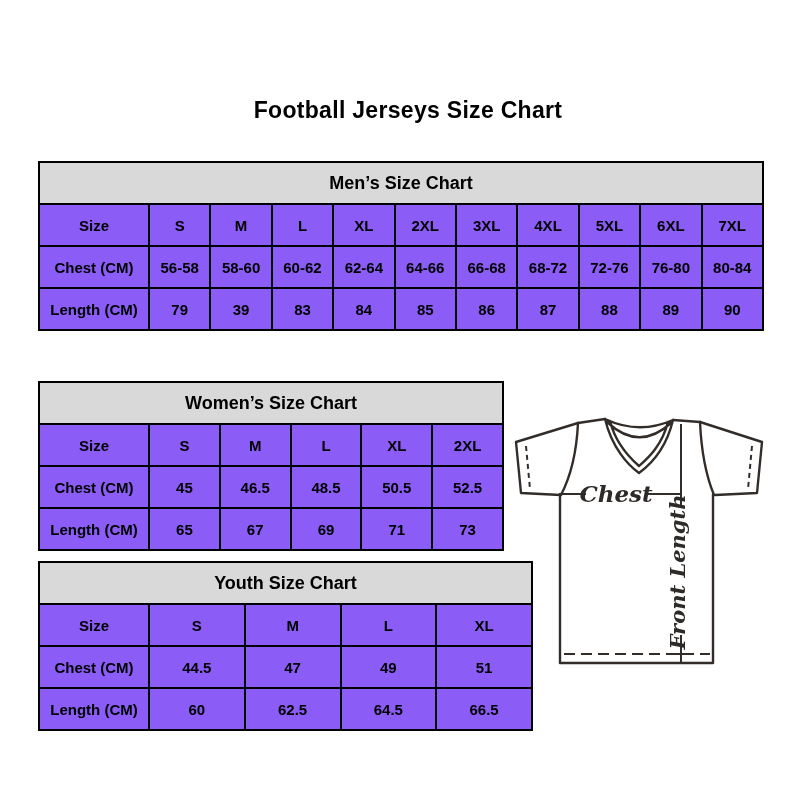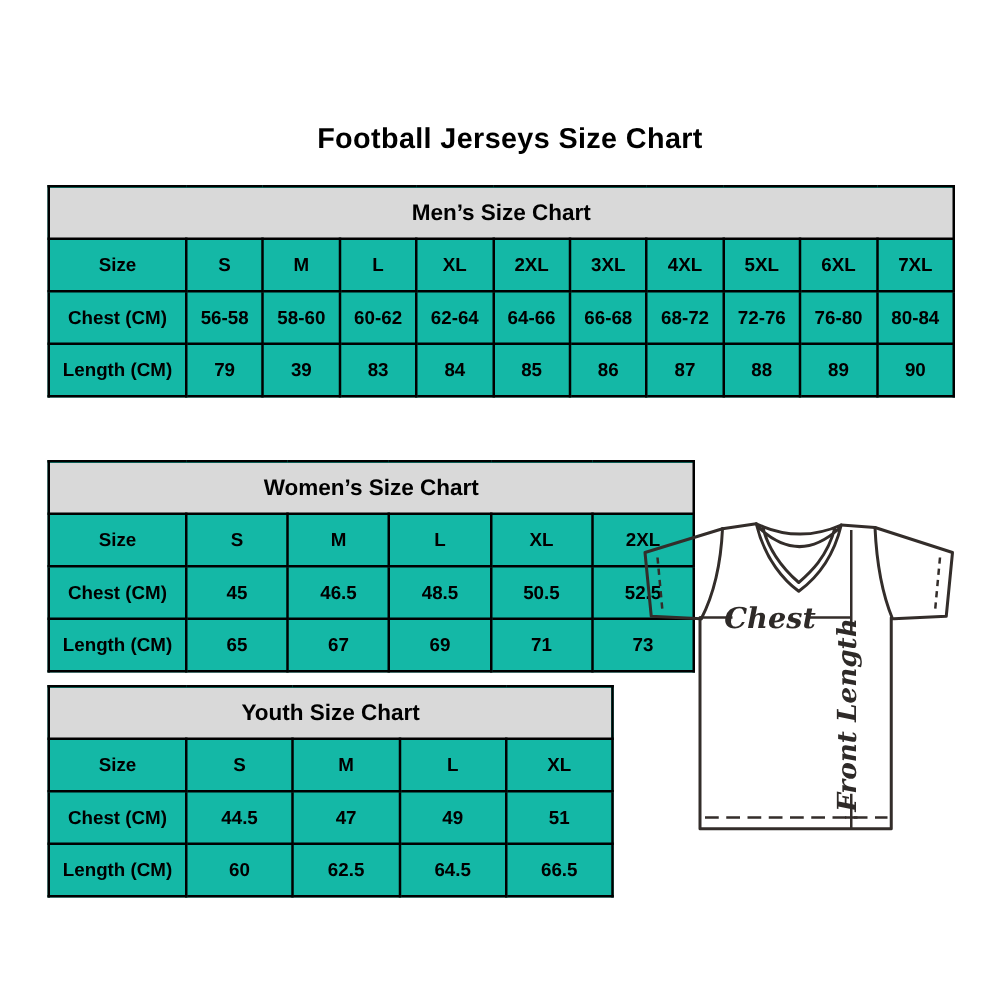--- a/index.html
+++ b/index.html
@@ -6,32 +6,33 @@
   .page {
     position:relative; width:800px; height:800px; background:#ffffff;
     font-family:"Liberation Sans", sans-serif; color:#000; overflow:hidden;
   }
   .page-title {
     position:absolute; top:97px; left:16px; width:784px;
     text-align:center; font-size:23px; font-weight:bold; letter-spacing:0.3px;
   }
   table.size-table {
     position:absolute; border-collapse:collapse; table-layout:fixed;
-    background:#14b8a6;
+    background:#8b5cf6;
+    margin-top:13px;
   }
   .size-table th, .size-table td {
     border:2px solid #000; text-align:center; vertical-align:middle;
     font-weight:bold; padding:0; height:40px; overflow:hidden;
   }
   .size-table tr.tbl-title th { background:#d9d9d9; font-size:18px; }
   .size-table th.row-label { font-size:15px; }
   .size-table td { font-size:15px; }
   #mens-table   { left:38px; top:148px; width:726px; }
-  #womens-table { left:38px; top:368px; width:518px; }
-  #youth-table  { left:38px; top:548px; width:453px; }
+  #womens-table { left:38px; top:368px; width:466px; }
+  #youth-table  { left:38px; top:548px; width:495px; }
   col.label-col { width:110px; }
   .jersey-wrap { position:absolute; left:498px; top:402px; width:270px; height:266px; }
 </style>
 </head>
 <body>
 
 <div class="page">
 
   <div class="page-title">Football Jerseys Size Chart</div>
 

